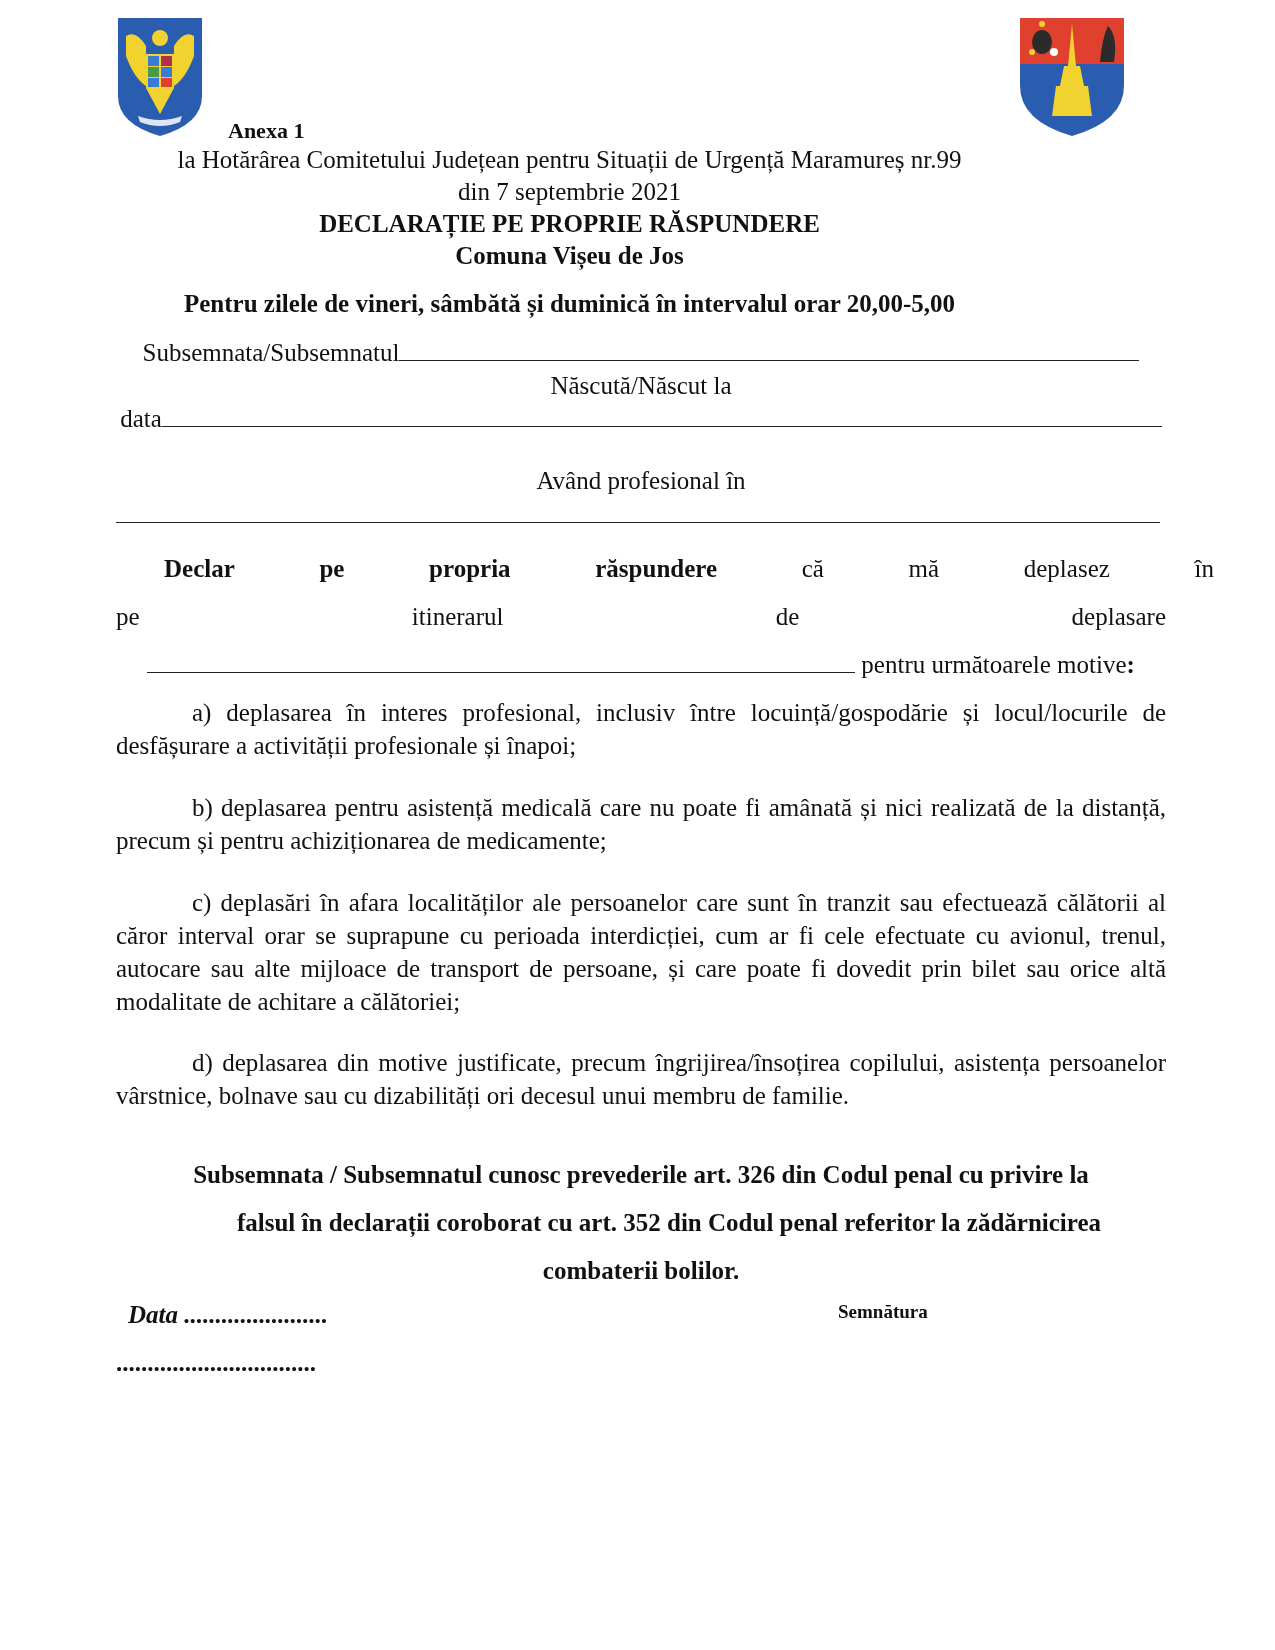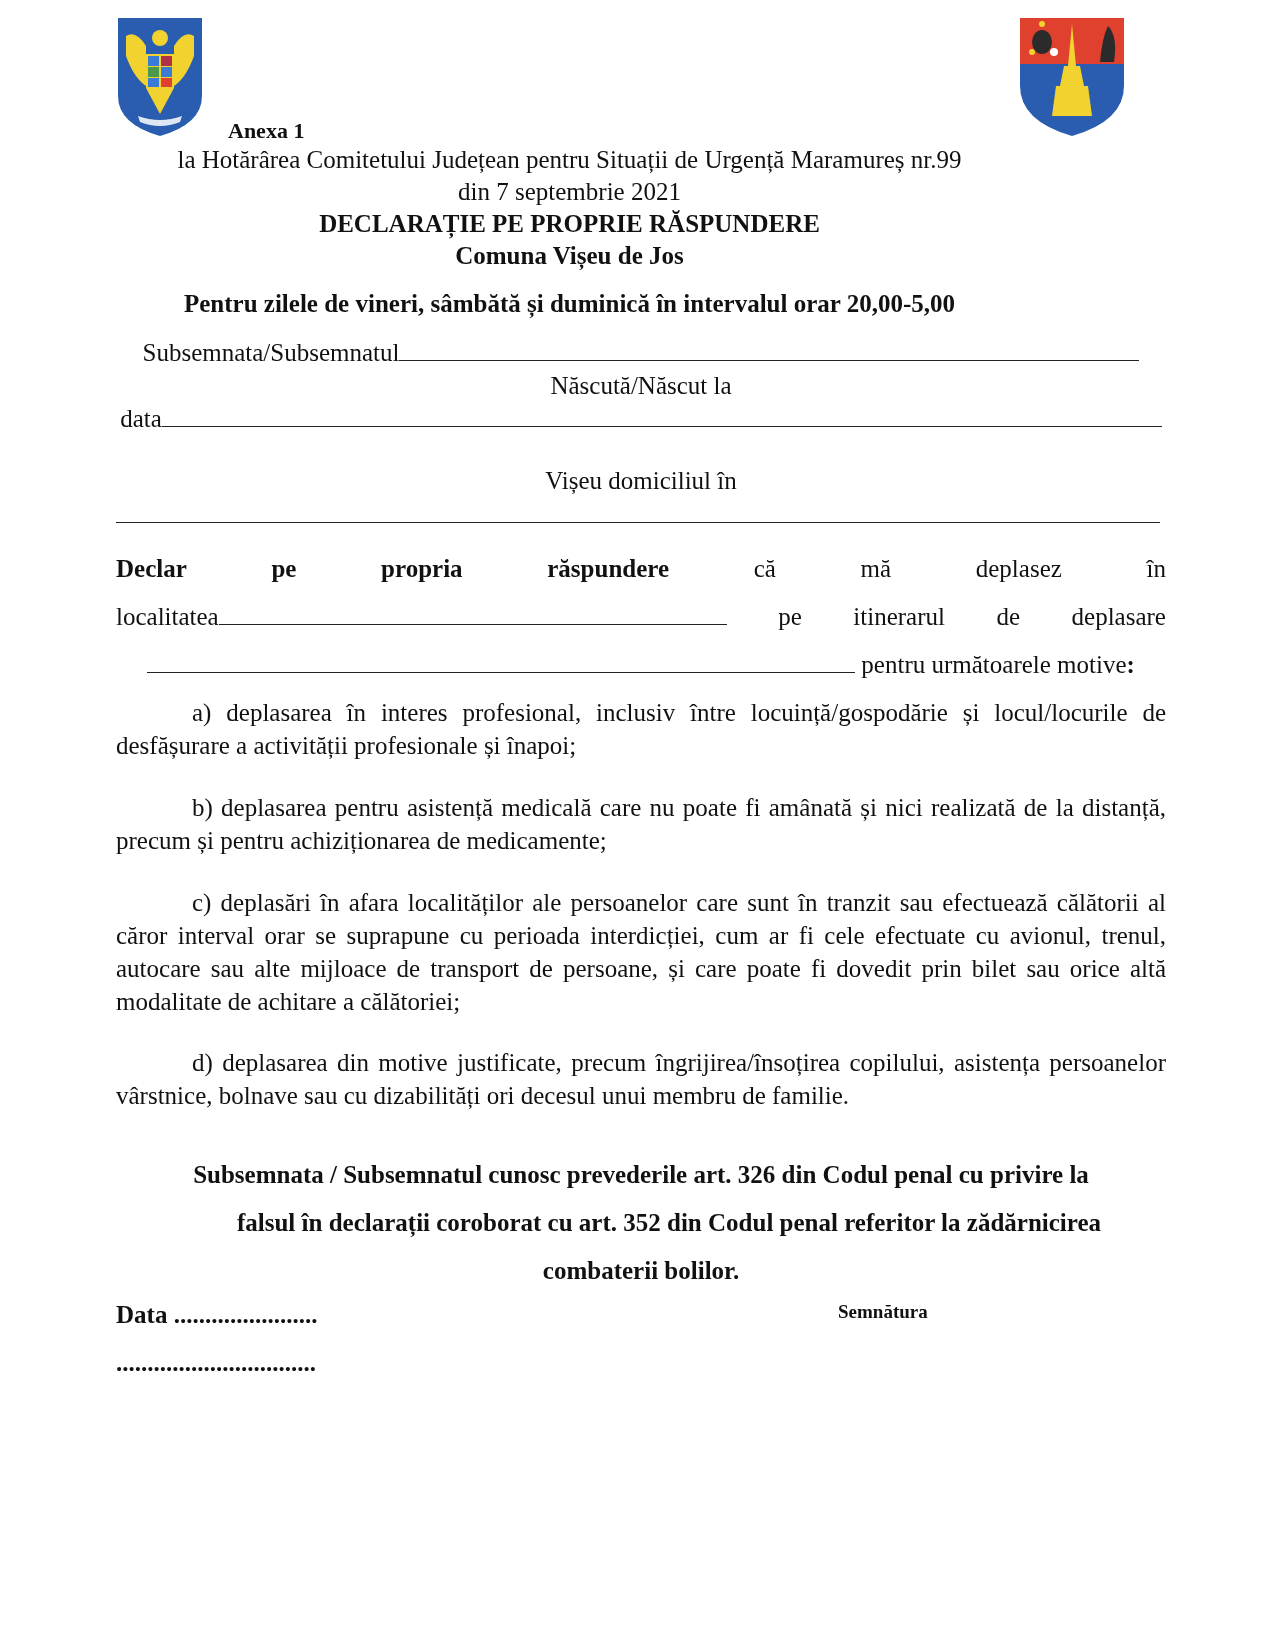--- a/index.html
+++ b/index.html
@@ -57,53 +57,52 @@
 <div class="center bold" style="top:240px;">Comuna Vișeu de Jos</div>
 <div class="center bold" style="top:288px;">Pentru zilele de vineri, sâmbătă și duminică în intervalul orar 20,00-5,00</div>
 
 <div class="para line" style="top:336px;">
   <span>Subsemnata/Subsemnatul</span><span class="blank" style="width:740px;"></span>
 </div>
 <div class="para line" style="top:369px;">Născută/Născut la</div>
 <div class="para line" style="top:402px;">
   <span>data</span><span class="blank" style="width:1000px;"></span>
 </div>
-<div class="para line" style="top:464px;">Vișeu domiciliul în</div>
+<div class="para line" style="top:464px;">Având profesional în</div>
 <div class="abs fill-line" style="left:116px; top:522px; width:1044px;"></div>
 
-<div class="para" style="top:552px;">
+<div class="para" style="top:552px;margin-left:48px;">
   <div class="justify-line">
     <span class="bold">Declar</span>
     <span class="bold">pe</span>
     <span class="bold">propria</span>
     <span class="bold">răspundere</span>
     <span>că</span>
     <span>mă</span>
     <span>deplasez</span>
     <span>în</span>
   </div>
 </div>
 <div class="para" style="top:600px;">
   <div class="justify-line">
-    <span><span>localitatea</span><span class="blank" style="width:508px;"></span></span>
     <span>pe</span>
     <span>itinerarul</span>
     <span>de</span>
     <span>deplasare</span>
   </div>
 </div>
 <div class="para line" style="top:648px;">
   <span class="blank" style="width:708px;"></span>
   <span>pentru următoarele motive</span><span class="bold">:</span>
 </div>
 
 <div class="para indent" style="top:696px;font-family:Liberation Serif, serif;">a) deplasarea în interes profesional, inclusiv între locuință/gospodărie și locul/locurile de desfășurare a activității profesionale și înapoi;</div>
 <div class="para indent" style="top:791px;">b) deplasarea pentru asistență medicală care nu poate fi amânată și nici realizată de la distanță, precum și pentru achiziționarea de medicamente;</div>
 <div class="para indent" style="top:886px;">c) deplasări în afara localităților ale persoanelor care sunt în tranzit sau efectuează călătorii al căror interval orar se suprapune cu perioada interdicției, cum ar fi cele efectuate cu avionul, trenul, autocare sau alte mijloace de transport de persoane, și care poate fi dovedit prin bilet sau orice altă modalitate de achitare a călătoriei;</div>
 <div class="para indent" style="top:1046px;">d) deplasarea din motive justificate, precum îngrijirea/însoțirea copilului, asistența persoanelor vârstnice, bolnave sau cu dizabilități ori decesul unui membru de familie.</div>
 
 <div class="para line bold" style="top:1158px;">Subsemnata / Subsemnatul cunosc prevederile art. 326 din Codul penal cu privire la</div>
 <div class="para line bold" style="top:1206px;margin-left:28px;">falsul în declarații coroborat cu art. 352 din Codul penal referitor la zădărnicirea</div>
 <div class="para line bold" style="top:1254px;">combaterii bolilor.</div>
 
-<div class="abs bold" style="left:116px; top:1301px; font-size:25px;">Data .......................</div>
+<div class="abs bold" style="left:128px; top:1301px; font-size:25px;font-style:italic;">Data .......................</div>
 <div class="abs bold" style="left:838px; top:1301px; font-size:19px;">Semnătura</div>
 <div class="abs bold" style="left:116px; top:1349px; font-size:25px;">................................</div>
 
 </body></html>

